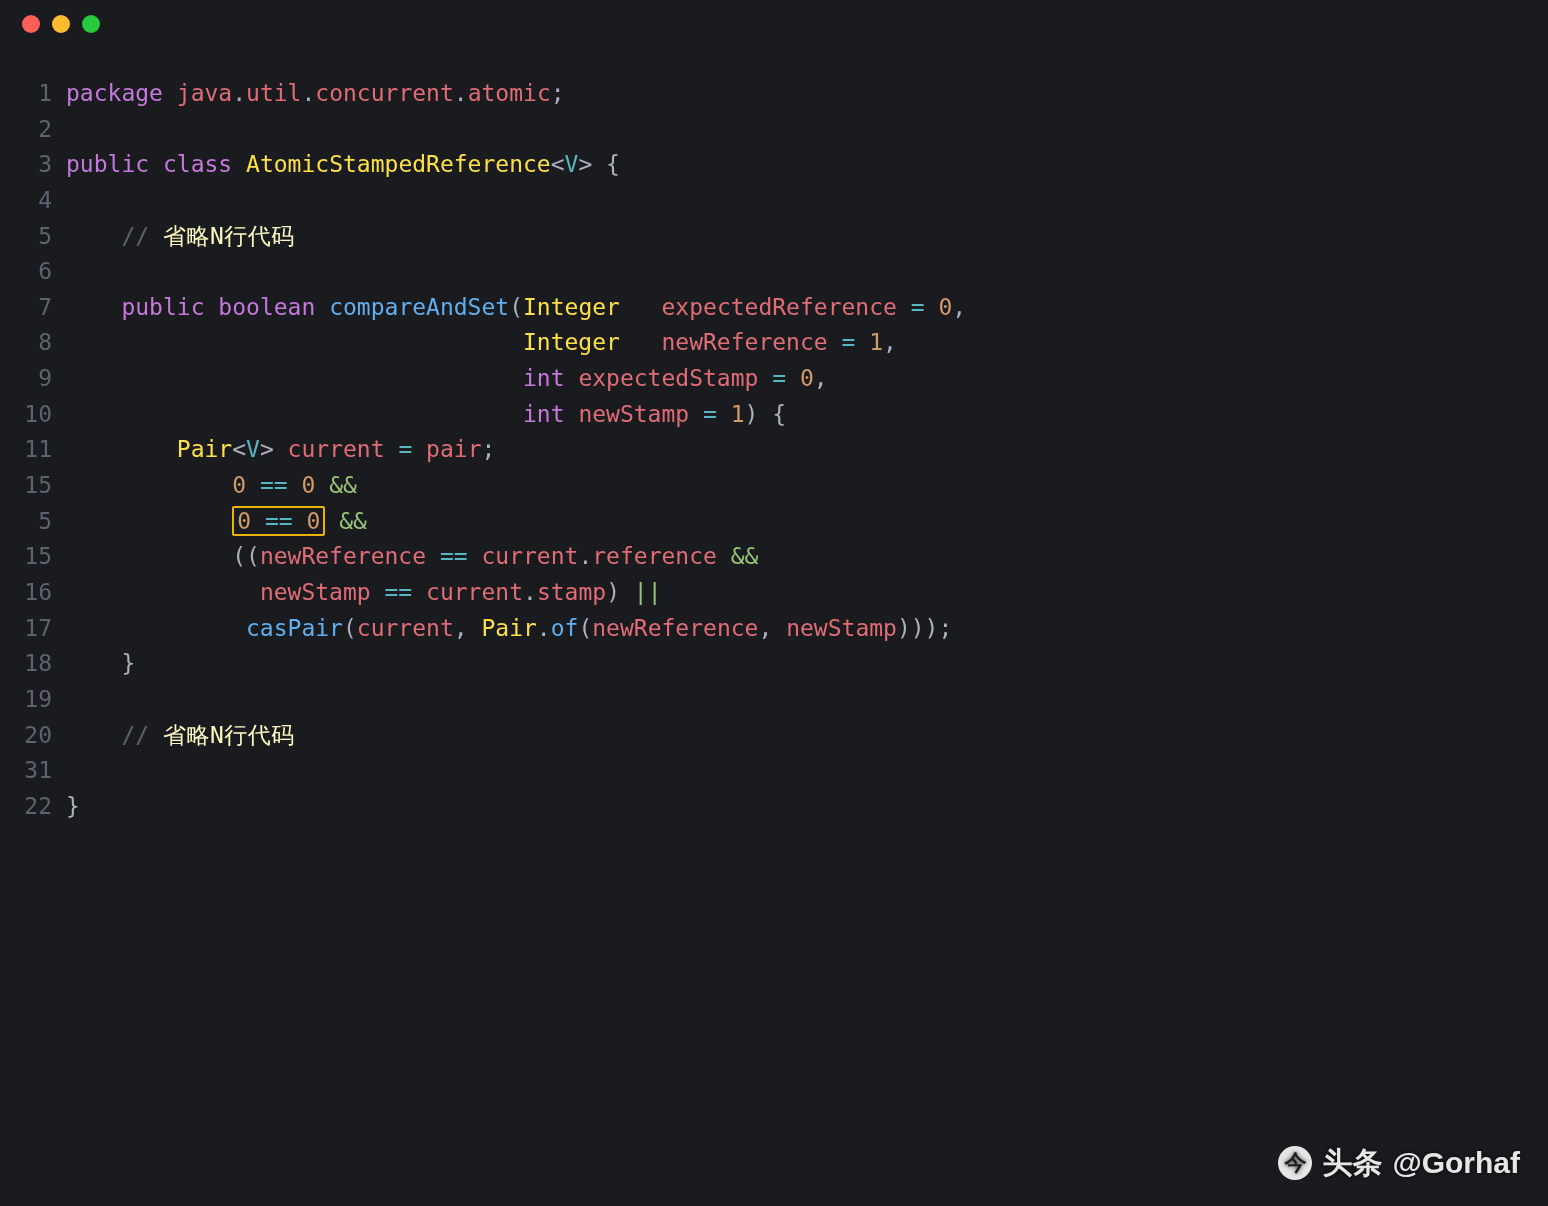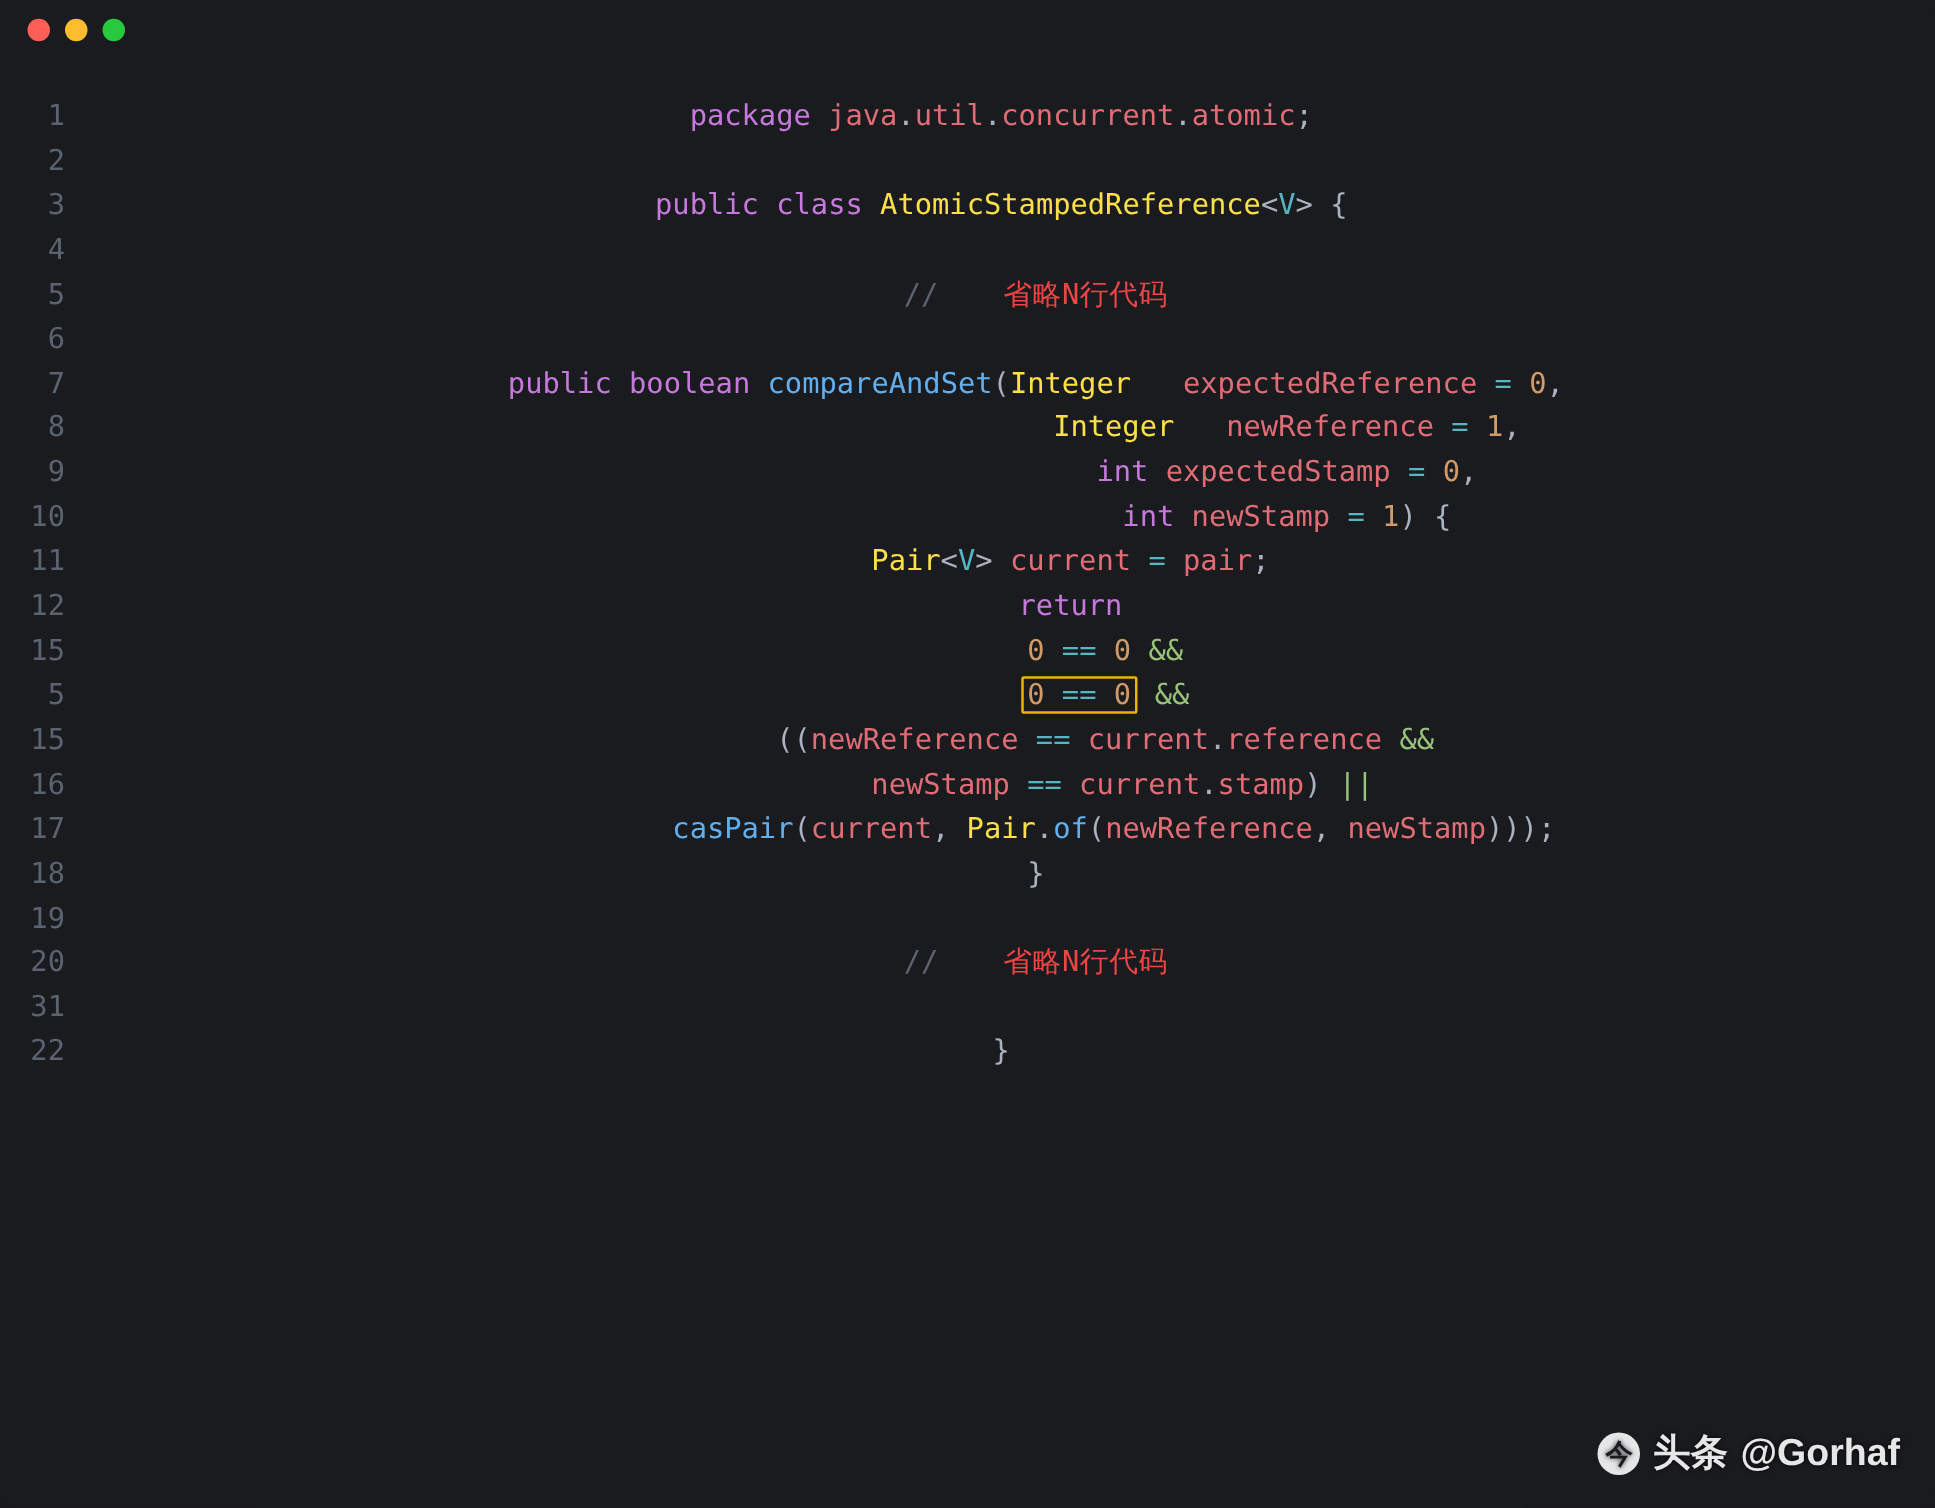--- a/index.html
+++ b/index.html
@@ -47,29 +47,28 @@
     width: 58px;
     text-align: right;
     padding-right: 14px;
     color: #5c6370;
     user-select: none;
     flex-shrink: 0;
   }
   .code {
     flex: 1;
     color: #abb2bf;
-    text-align: center;
   }
   .kw   { color: #c678dd; }
   .type { color: #56b6c2; }
   .cls  { color: #fde047; }
   .fn   { color: #61afef; margin-top: 25px; }
   .str, .num { color: #d19a66; }
   .cmt  { color: #5c6370; }
-  .cmtcn { color: #ef4444; letter-spacing: 0.5px; margin-left: 38px; }
+  .cmtcn { color: #fef9c3; letter-spacing: 0.5px; }
   .op   { color: #56b6c2; }
   .green{ color: #98c379; }
   .ident{ color: #e06c75; }
   .plain{ color: #abb2bf; }
   .pun  { color: #abb2bf; }
   .box {
     border: 2px solid #eab308;
     padding: 0 3px;
     border-radius: 2px;
   }
@@ -113,21 +112,20 @@
       <div class="line"><span class="ln">2</span><span class="code"></span></div>
       <div class="line"><span class="ln">3</span><span class="code"><span class="kw">public</span><span class="plain"> </span><span class="kw">class</span><span class="plain"> </span><span class="cls">AtomicStampedReference</span><span class="pun">&lt;</span><span class="type">V</span><span class="pun">&gt; {</span></span></div>
       <div class="line"><span class="ln">4</span><span class="code"></span></div>
       <div class="line"><span class="ln">5</span><span class="code"><span class="plain">    </span><span class="cmt">// </span><span class="cmtcn">省略N行代码</span></span></div>
       <div class="line"><span class="ln">6</span><span class="code"></span></div>
       <div class="line"><span class="ln">7</span><span class="code"><span class="plain">    </span><span class="kw">public</span><span class="plain"> </span><span class="kw">boolean</span><span class="plain"> </span><span class="fn">compareAndSet</span><span class="pun">(</span><span class="cls">Integer</span><span class="plain">   </span><span class="ident">expectedReference</span><span class="plain"> </span><span class="op">=</span><span class="plain"> </span><span class="num">0</span><span class="pun">,</span></span></div>
       <div class="line"><span class="ln">8</span><span class="code"><span class="plain">                                 </span><span class="cls">Integer</span><span class="plain">   </span><span class="ident">newReference</span><span class="plain"> </span><span class="op">=</span><span class="plain"> </span><span class="num">1</span><span class="pun">,</span></span></div>
       <div class="line"><span class="ln">9</span><span class="code"><span class="plain">                                 </span><span class="kw">int</span><span class="plain"> </span><span class="ident">expectedStamp</span><span class="plain"> </span><span class="op">=</span><span class="plain"> </span><span class="num">0</span><span class="pun">,</span></span></div>
       <div class="line"><span class="ln">10</span><span class="code"><span class="plain">                                 </span><span class="kw">int</span><span class="plain"> </span><span class="ident">newStamp</span><span class="plain"> </span><span class="op">=</span><span class="plain"> </span><span class="num">1</span><span class="pun">) {</span></span></div>
       <div class="line"><span class="ln">11</span><span class="code"><span class="plain">        </span><span class="cls">Pair</span><span class="pun">&lt;</span><span class="type">V</span><span class="pun">&gt; </span><span class="ident">current</span><span class="plain"> </span><span class="op">=</span><span class="plain"> </span><span class="ident">pair</span><span class="pun">;</span></span></div>
-      <div class="line"><span class="ln">12</span><span class="code"><span class="plain">        </span><span class="kw">return</span></span></div>
       <div class="line"><span class="ln">15</span><span class="code"><span class="plain">            </span><span class="num">0</span><span class="plain"> </span><span class="op">==</span><span class="plain"> </span><span class="num">0</span><span class="plain"> </span><span class="green">&amp;&amp;</span></span></div>
       <div class="line"><span class="ln">5</span><span class="code"><span class="plain">            </span><span class="box"><span class="num">0</span><span class="plain"> </span><span class="op">==</span><span class="plain"> </span><span class="num">0</span></span><span class="plain"> </span><span class="green">&amp;&amp;</span></span></div>
       <div class="line"><span class="ln">15</span><span class="code"><span class="plain">            </span><span class="pun">((</span><span class="ident">newReference</span><span class="plain"> </span><span class="op">==</span><span class="plain"> </span><span class="ident">current</span><span class="pun">.</span><span class="ident">reference</span><span class="plain"> </span><span class="green">&amp;&amp;</span></span></div>
       <div class="line"><span class="ln">16</span><span class="code"><span class="plain">              </span><span class="ident">newStamp</span><span class="plain"> </span><span class="op">==</span><span class="plain"> </span><span class="ident">current</span><span class="pun">.</span><span class="ident">stamp</span><span class="pun">)</span><span class="plain"> </span><span class="green">||</span></span></div>
       <div class="line"><span class="ln">17</span><span class="code"><span class="plain">             </span><span class="fn">casPair</span><span class="pun">(</span><span class="ident">current</span><span class="pun">, </span><span class="cls">Pair</span><span class="pun">.</span><span class="fn">of</span><span class="pun">(</span><span class="ident">newReference</span><span class="pun">, </span><span class="ident">newStamp</span><span class="pun">)));</span></span></div>
       <div class="line"><span class="ln">18</span><span class="code"><span class="plain">    </span><span class="pun">}</span></span></div>
       <div class="line"><span class="ln">19</span><span class="code"></span></div>
       <div class="line"><span class="ln">20</span><span class="code"><span class="plain">    </span><span class="cmt">// </span><span class="cmtcn">省略N行代码</span></span></div>
       <div class="line"><span class="ln">31</span><span class="code"></span></div>
       <div class="line"><span class="ln">22</span><span class="code"><span class="pun">}</span></span></div>

